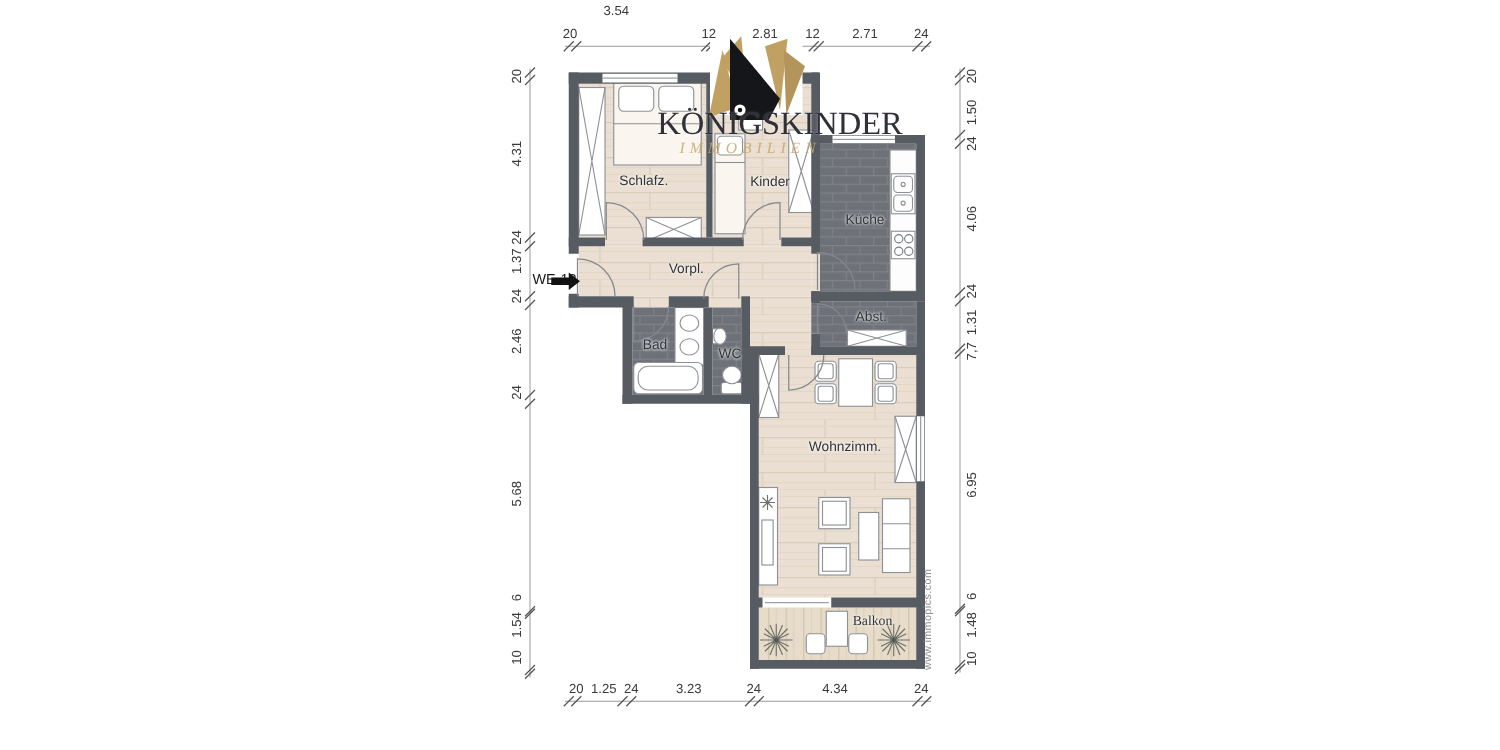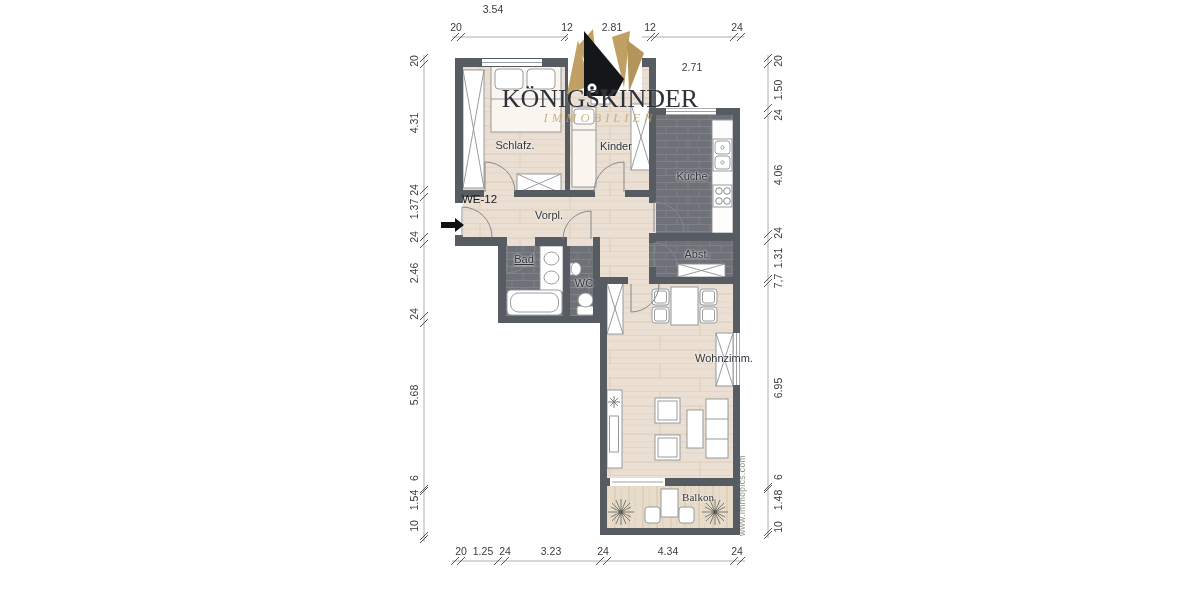--- a/index.html
+++ b/index.html
@@ -8,21 +8,21 @@
   .plan-svg{position:absolute;left:0;top:0;}
   .dim{position:absolute;font-size:10.5px;color:#3a3a3a;white-space:nowrap;
        transform:translateX(-50%);line-height:1;}
   .dim-v{position:absolute;font-size:10.5px;color:#3a3a3a;white-space:nowrap;
        transform:translate(-50%,-50%) rotate(-90deg);line-height:1;}
   .room-label{position:absolute;font-size:11px;color:#303338;white-space:nowrap;
        transform:translate(-50%,-50%);text-shadow:0 0 3px rgba(255,255,255,.85),0 0 2px rgba(255,255,255,.8);}
   .unit-label{position:absolute;font-size:11.5px;color:#17181a;transform:translateX(0);white-space:nowrap;}
   .brand-name{position:absolute;font-family:"Liberation Serif",serif;font-size:26px;
        color:#2f3038;letter-spacing:0px;transform:translateX(-50%);white-space:nowrap;
-       text-shadow:0 0 2px rgba(255,255,255,.4);}
+       text-shadow:0 0 2px rgba(255,255,255,.4);margin-left:24px;}
   .brand-tagline{position:absolute;font-family:"Liberation Serif",serif;font-size:12.5px;
        color:#c7a76b;letter-spacing:4px;transform:translateX(-50%);white-space:nowrap;opacity:.85;}
   .watermark{position:absolute;font-size:8.5px;color:#8f8f89;letter-spacing:.4px;
        transform-origin:0 0;transform:rotate(-90deg);white-space:nowrap;}
 </style>
 </head>
 <body>
 
 <div class="canvas">
 
@@ -268,39 +268,39 @@
     <path d="M584,31 L624,79 L615,96 L584,96 Z" fill="#15161a"></path>
     <circle cx="592" cy="88" r="4.5" fill="#ffffff"></circle>
     <circle cx="592" cy="88" r="1.8" fill="#15161a"></circle>
   </g>
 </svg>
 
 <div class="room-label" style="left:515px;top:145px;">Schlafz.</div>
 <div class="room-label" style="left:616px;top:146px;text-align:center;">Kinder</div>
 <div class="room-label" style="left:692px;top:176px;">Küche</div>
 <div class="room-label" style="left:549px;top:215px;">Vorpl.</div>
-<div class="room-label" style="left:524px;top:259px;text-decoration:underline;">Bad</div>
+<div class="room-label" style="left:524px;top:276px;">Bad</div>
 <div class="room-label" style="left:584px;top:283px;">WC</div>
 <div class="room-label" style="left:697px;top:254px;">Abst.</div>
-<div class="room-label" style="left:676px;top:358px;margin-left:48px;">Wohnzimm.</div>
+<div class="room-label" style="left:676px;top:358px;">Wohnzimm.</div>
 <div class="room-label" style="left:698px;top:497px;font-family:Liberation Serif, serif;">Balkon</div>
 
-<div class="unit-label" style="left:426px;top:193px;padding-left:36px;">WE-12</div>
+<div class="unit-label" style="left:426px;top:218px;">WE-12</div>
 
 <div class="brand-name" style="left:600px;top:84px;">KÖNIGSKINDER</div>
 <div class="brand-tagline" style="left:600px;top:111px;font-style:italic;">IMMOBILIEN</div>
 
 <div class="watermark" style="left:737px;top:536px;">www.immopics.com</div>
 
 <div class="dim" style="left:456px;top:22px;">20</div>
 <div class="dim" style="left:493px;top:4px;">3.54</div>
 <div class="dim" style="left:567px;top:22px;">12</div>
 <div class="dim" style="left:612px;top:22px;text-align:center;">2.81</div>
 <div class="dim" style="left:650px;top:22px;">12</div>
-<div class="dim" style="left:692px;top:22px;margin-top:40px;">2.71</div>
+<div class="dim" style="left:692px;top:22px;">2.71</div>
 <div class="dim" style="left:737px;top:22px;">24</div>
 
 <div class="dim" style="left:461px;top:546px;">20</div>
 <div class="dim" style="left:483px;top:546px;">1.25</div>
 <div class="dim" style="left:505px;top:546px;">24</div>
 <div class="dim" style="left:551px;top:546px;">3.23</div>
 <div class="dim" style="left:603px;top:546px;">24</div>
 <div class="dim" style="left:668px;top:546px;">4.34</div>
 <div class="dim" style="left:737px;top:546px;">24</div>
 

